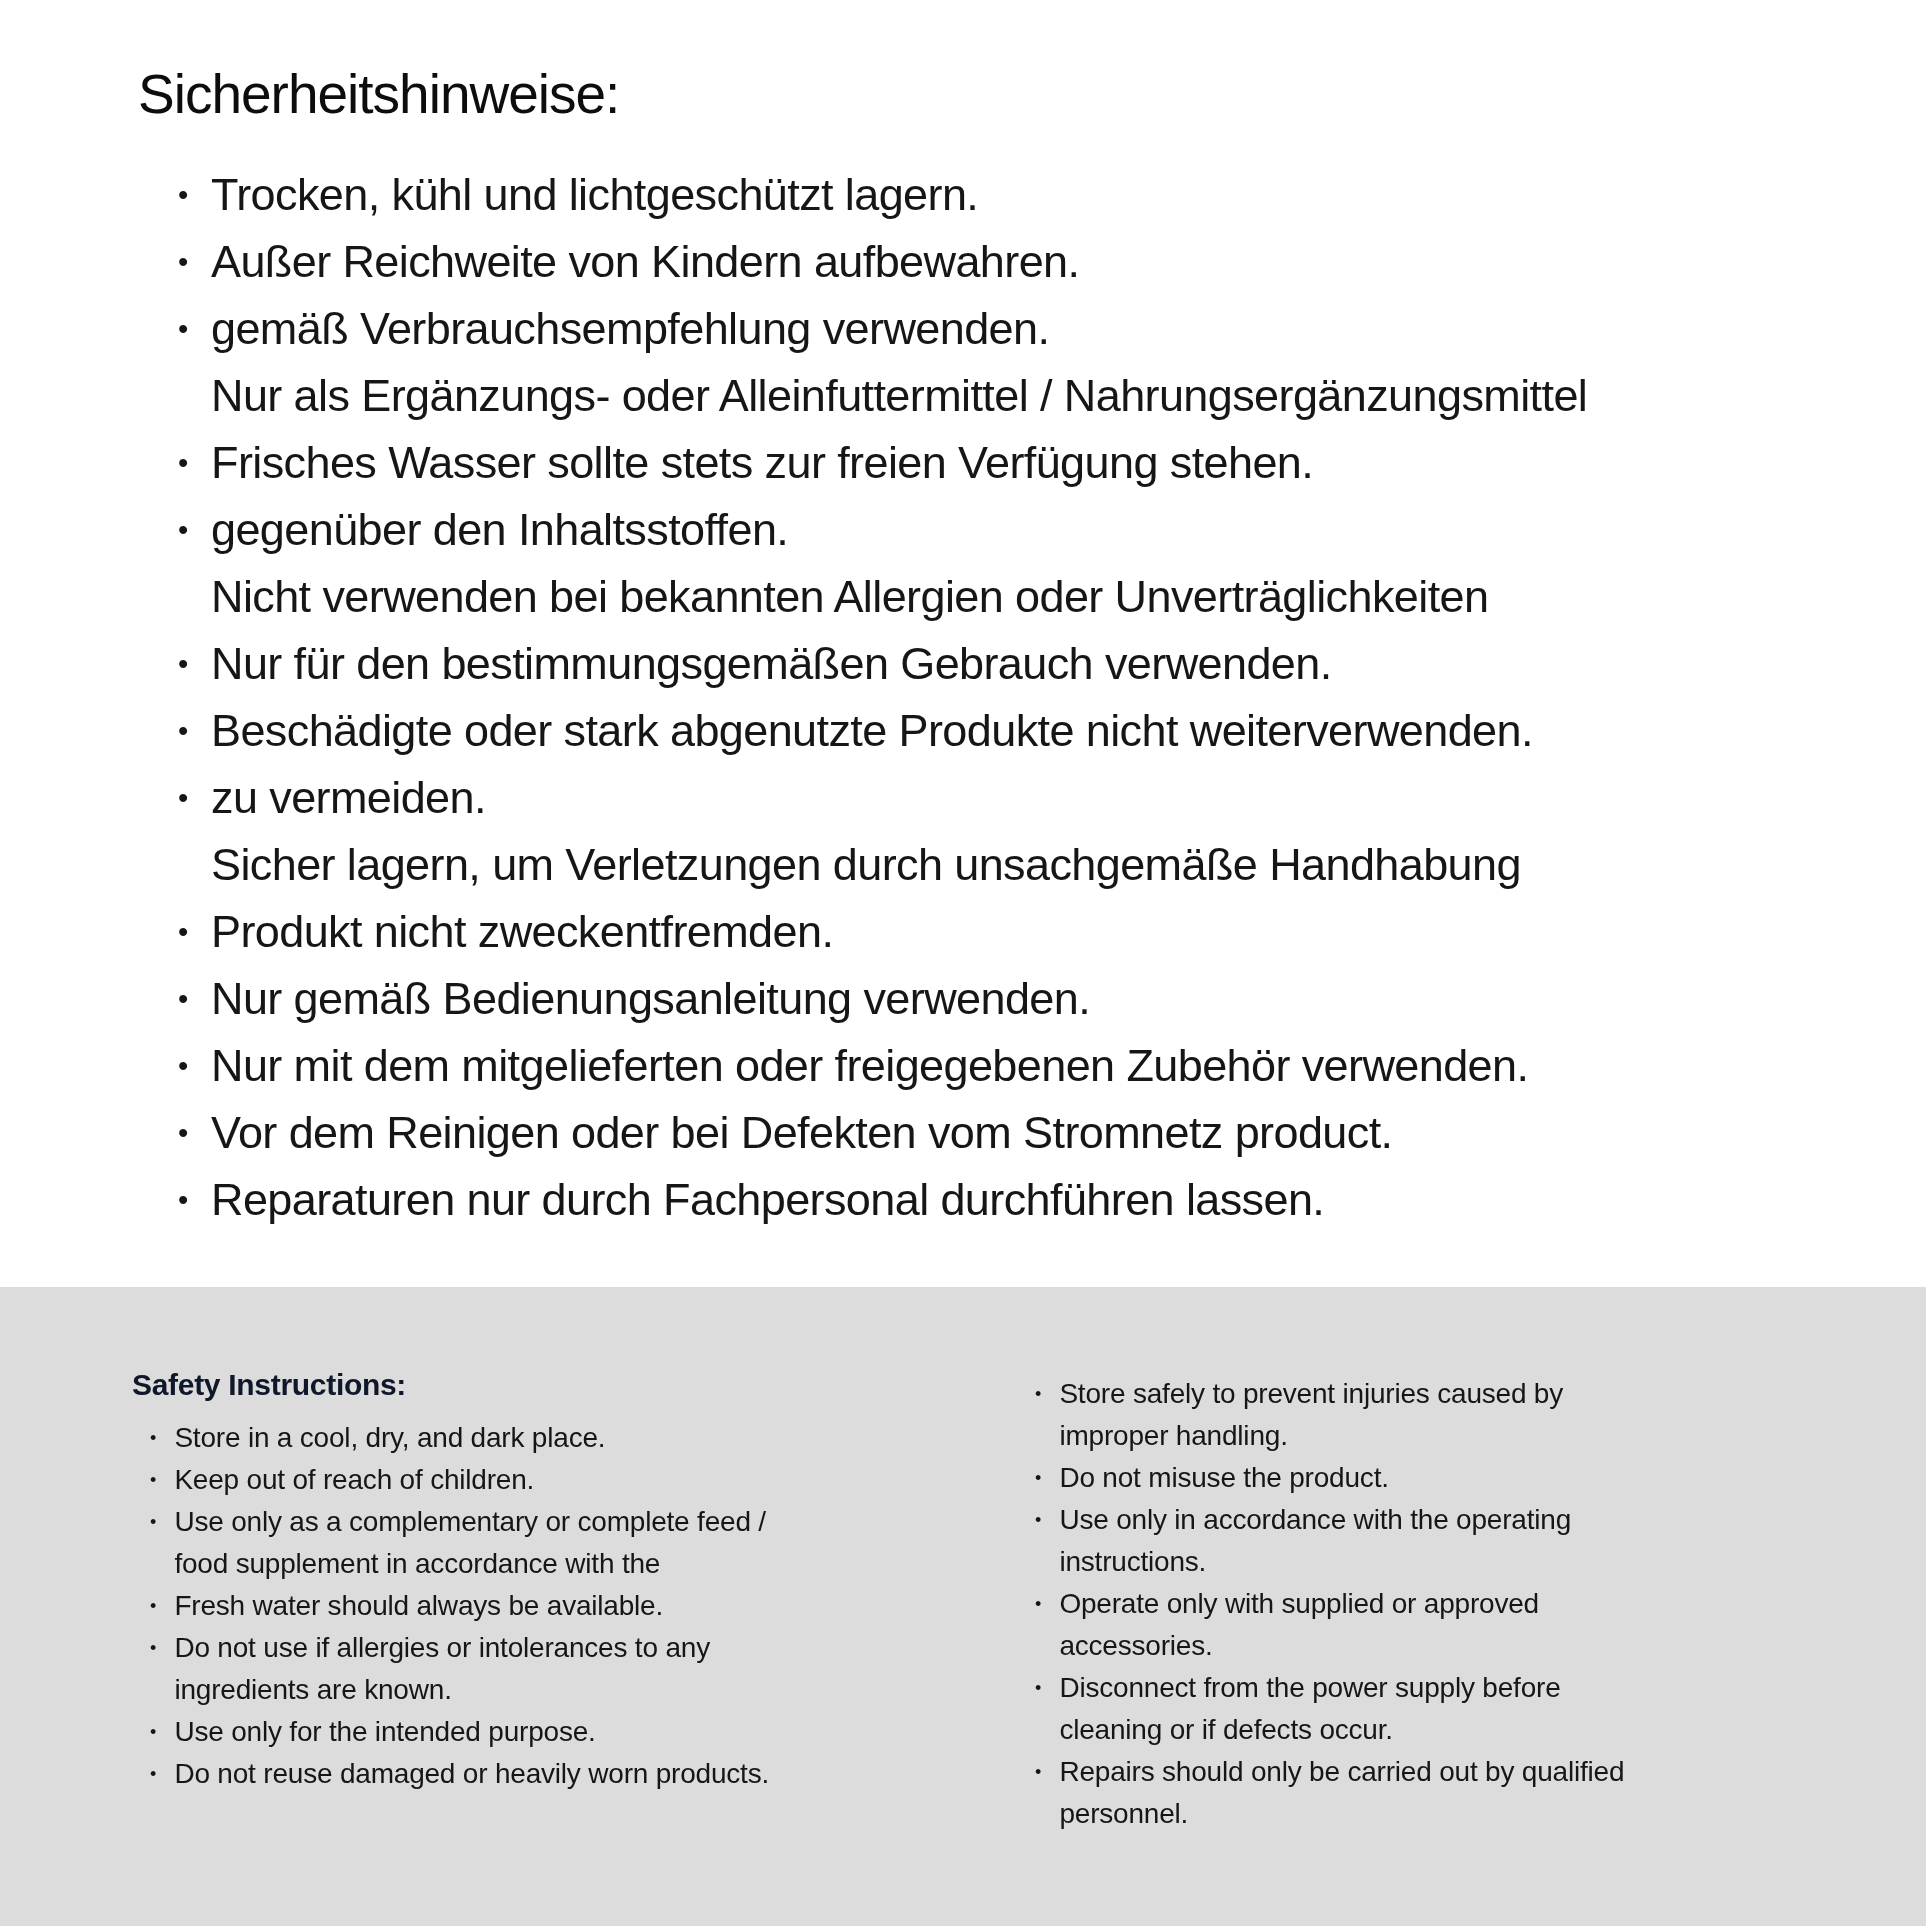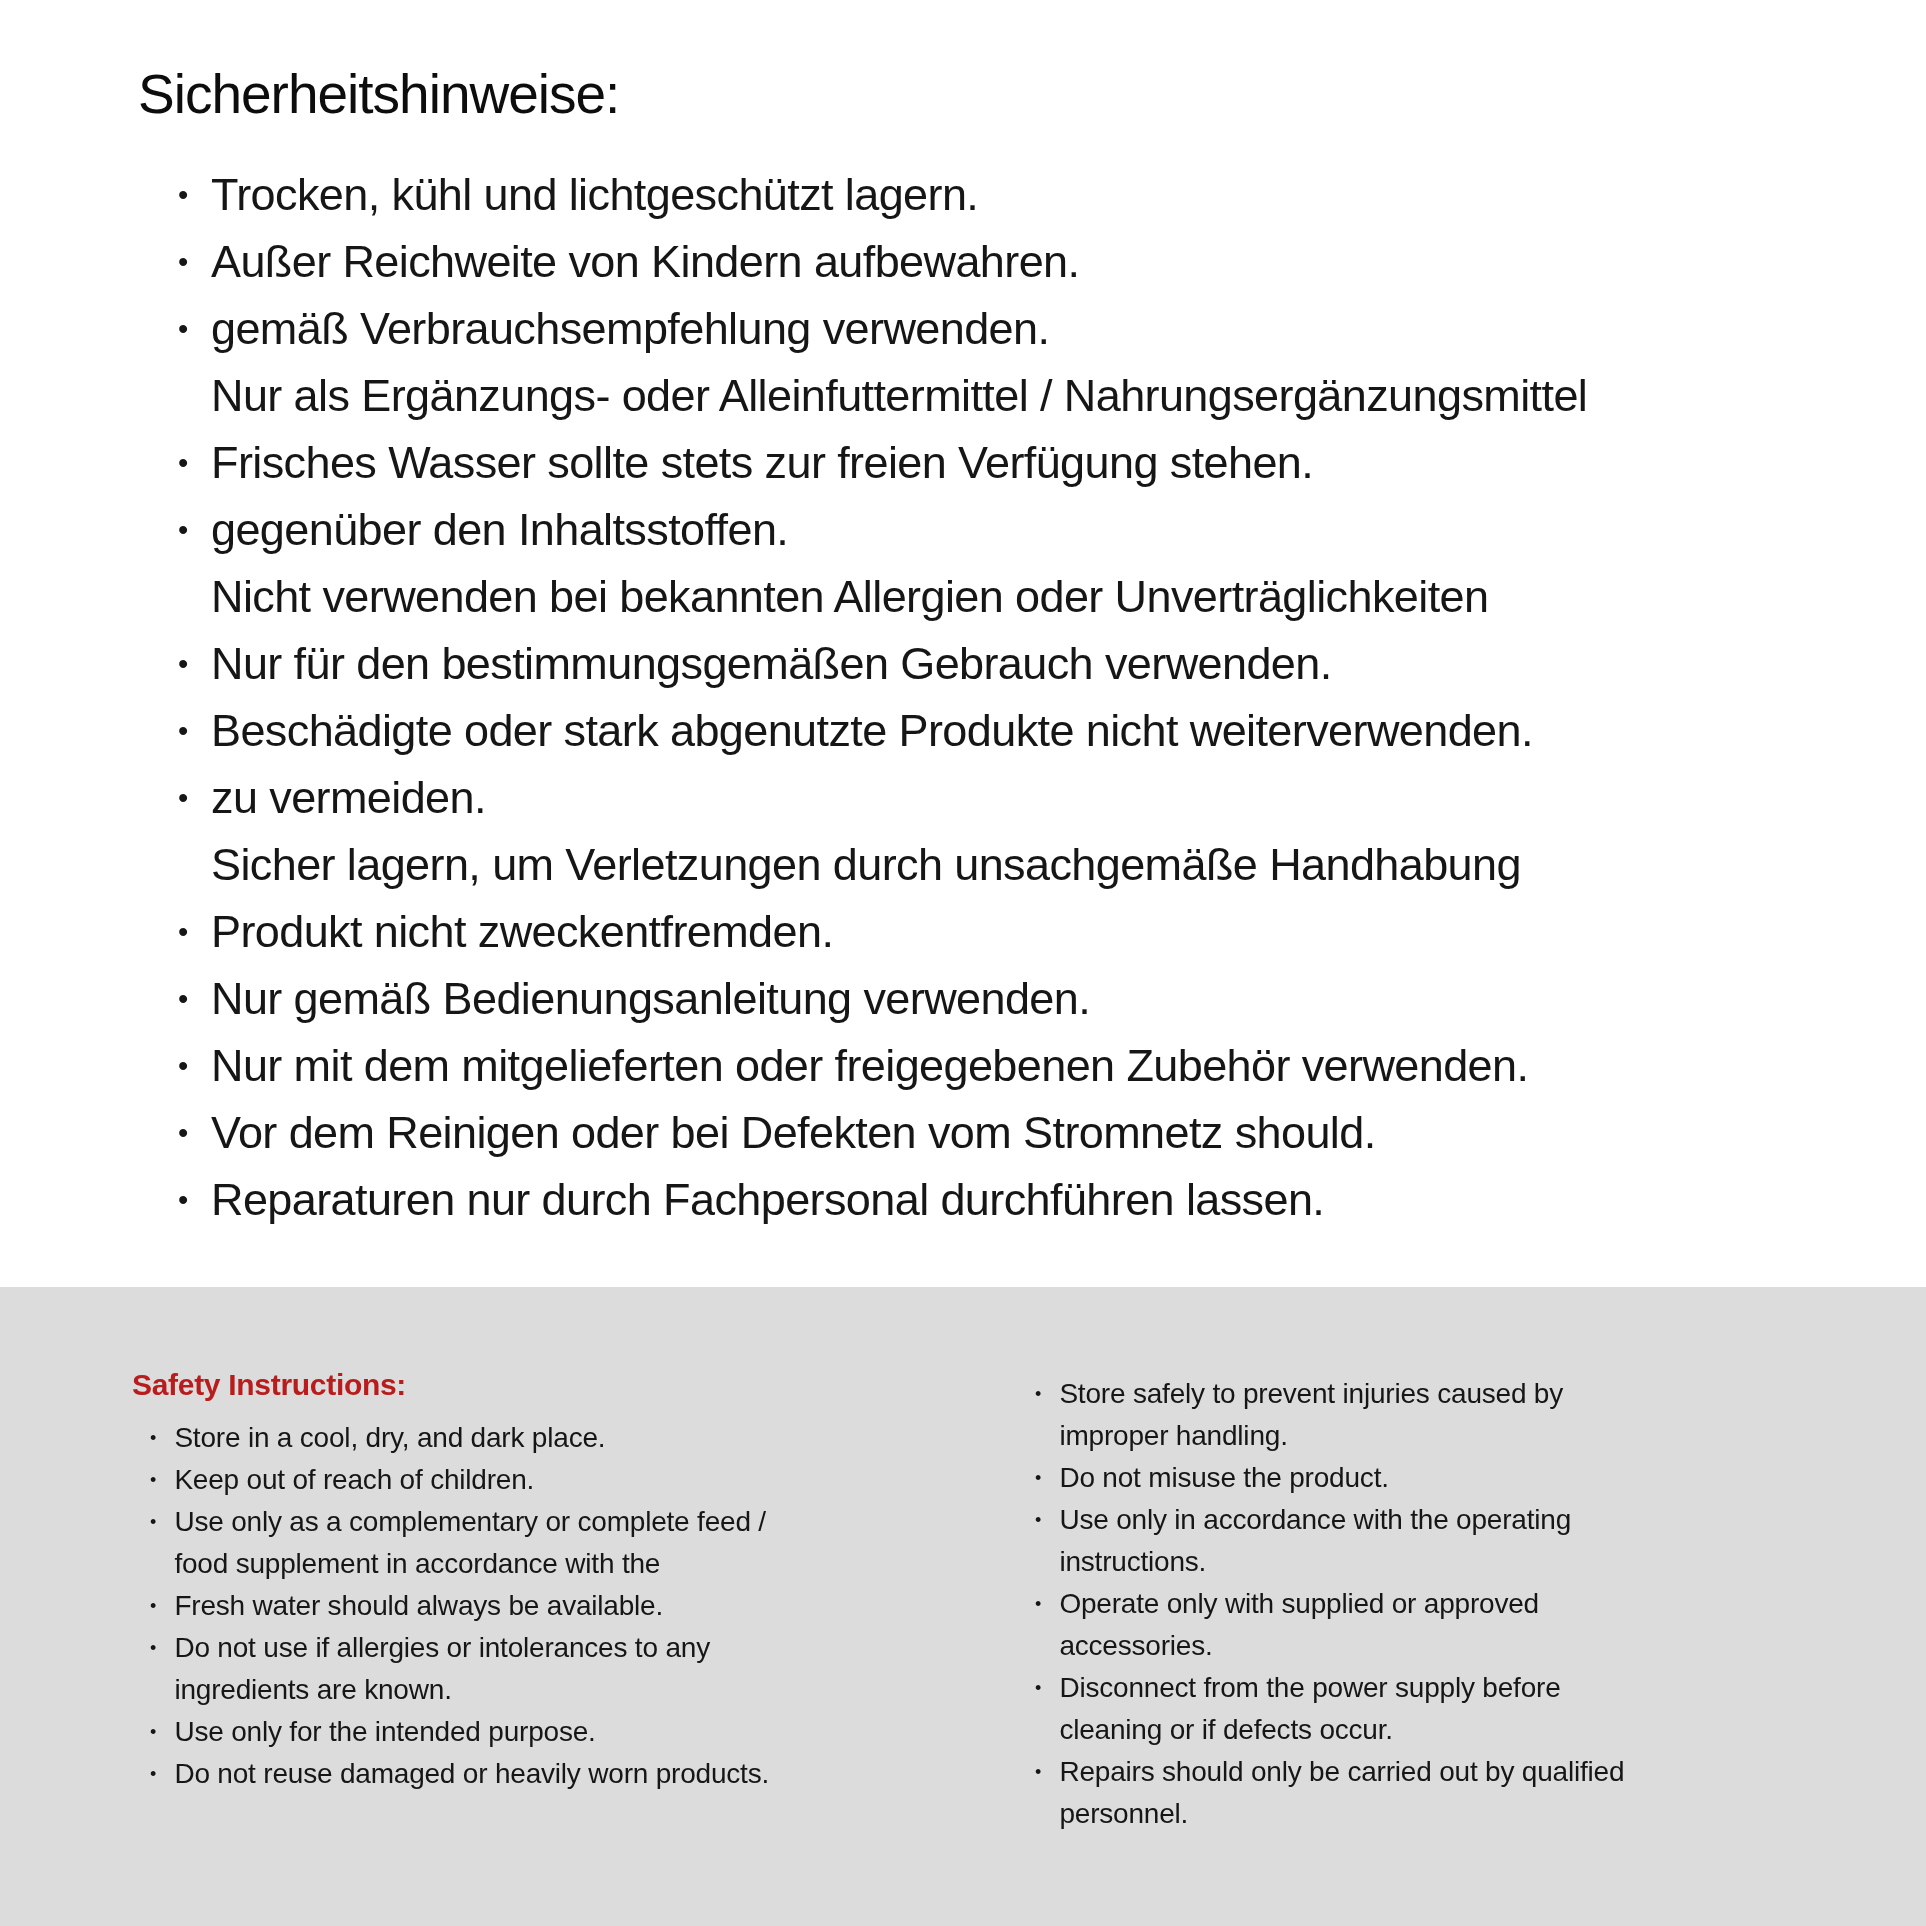--- a/index.html
+++ b/index.html
@@ -30,21 +30,21 @@
 
   
   .en {
     position: absolute; top: 1287px; left: 0; right: 0; bottom: 0;
     background: #dcdcdc;
   }
   .en-inner { display: flex; padding: 81px 26px 0 132px; gap: 39px; }
   .col-left { flex: 0 0 864px; }
   .col-right { flex: 1 1 auto; padding-top: 5.1px; }
   .en h2 {
-    font-size: 30px; font-weight: 700; color: #b91c1c;
+    font-size: 30px; font-weight: 700; color: #0f172a;
     margin: 0 0 15.4px 0; letter-spacing: -0.3px;
   }
   .en ul { list-style: none; margin: 0; padding: 0 0 0 18px; }
   .col-right ul { padding-left: 0; }
   .en li {
     position: relative; padding-left: 24.4px;
     font-size: 28px; line-height: 42px; letter-spacing: -0.2px;
   }
   .en .bullet { font-size: 18px; line-height: 42px; }
 </style>
@@ -106,21 +106,21 @@
         <span class="l">Nur gemäß Bedienungsanleitung verwenden.</span>
         <span class="l"></span>
       </li>
       <li>
         <span class="bullet">•</span>
         <span class="l">Nur mit dem mitgelieferten oder freigegebenen Zubehör verwenden.</span>
         <span class="l"></span>
       </li>
       <li>
         <span class="bullet">•</span>
-        <span class="l">Vor dem Reinigen oder bei Defekten vom Stromnetz should.</span>
+        <span class="l">Vor dem Reinigen oder bei Defekten vom Stromnetz product.</span>
         <span class="l"></span>
       </li>
       <li>
         <span class="bullet">•</span>
         <span class="l">Reparaturen nur durch Fachpersonal durchführen lassen.</span>
         <span class="l"></span>
       </li>
     </ul>
   </section>
 

